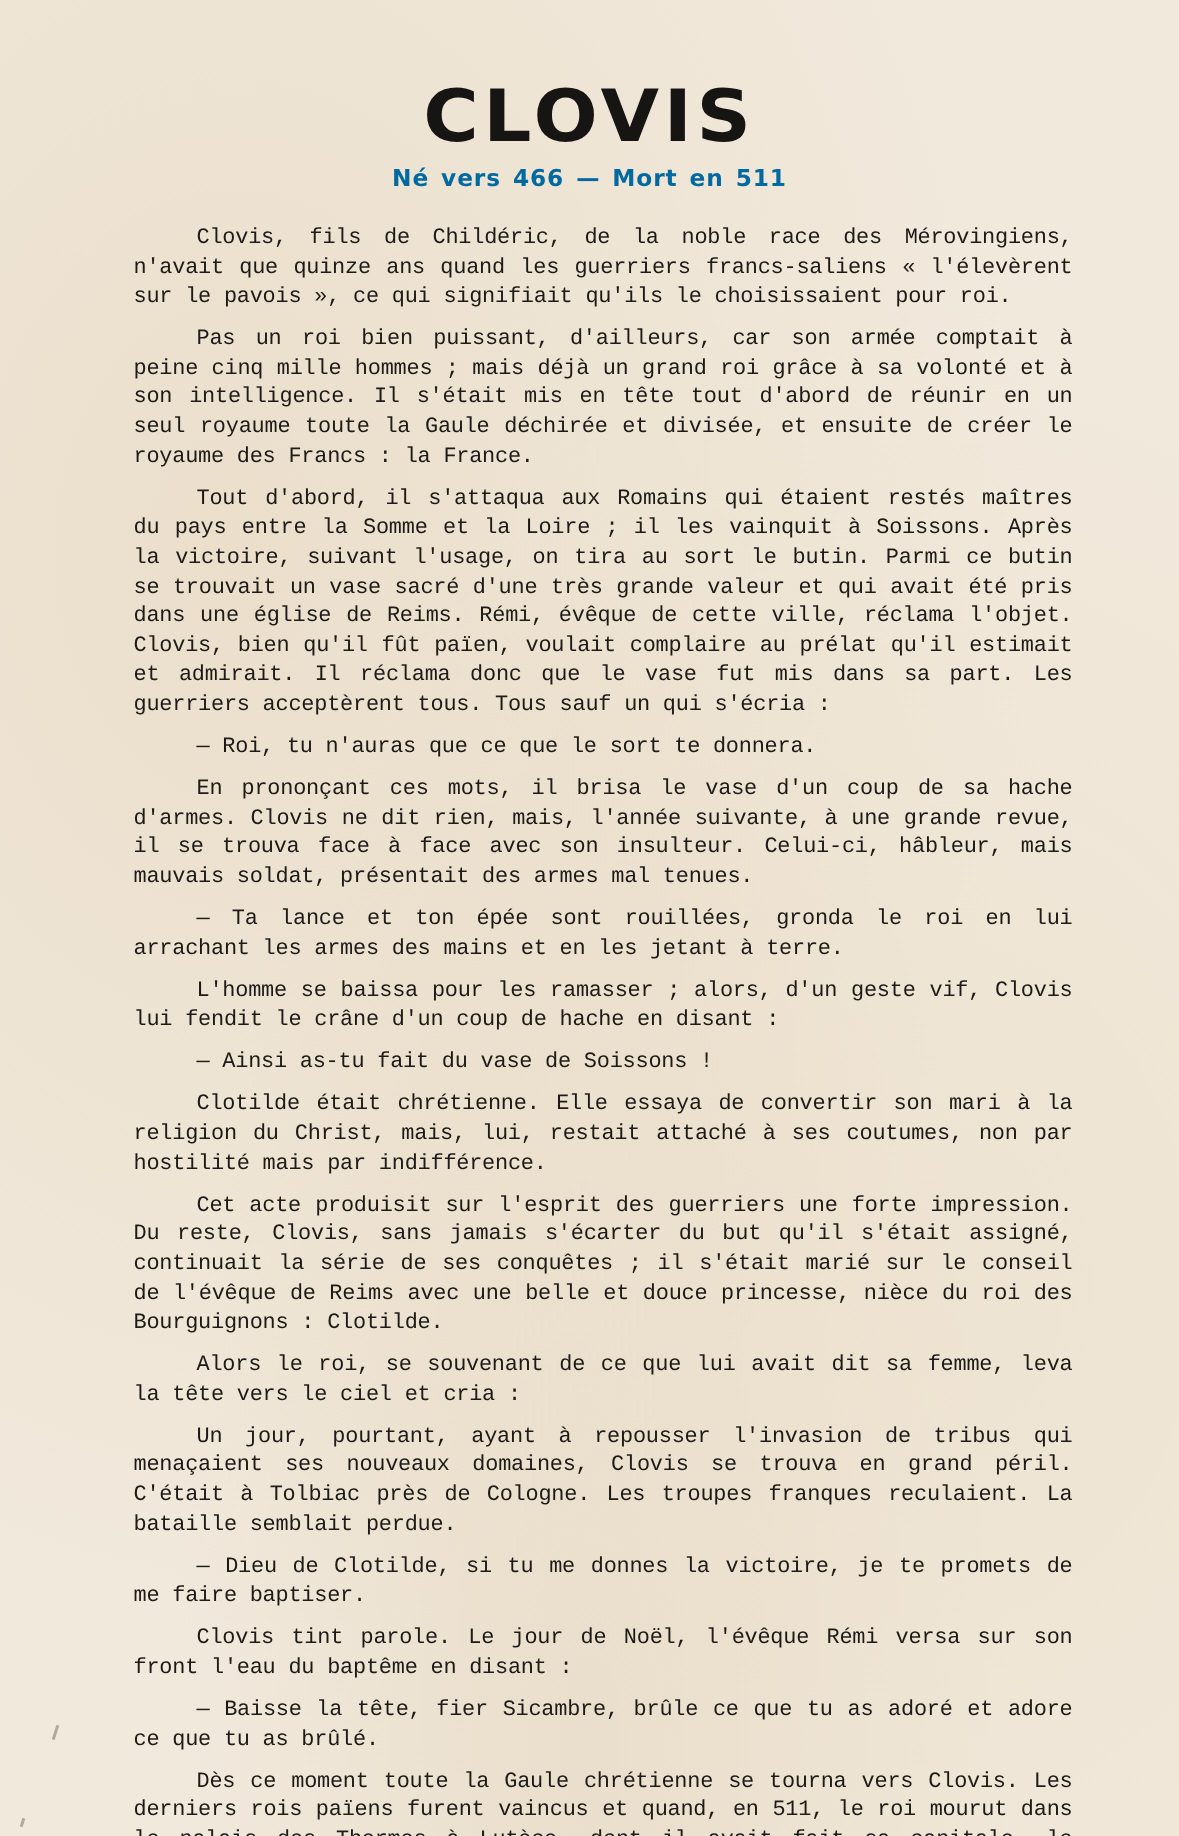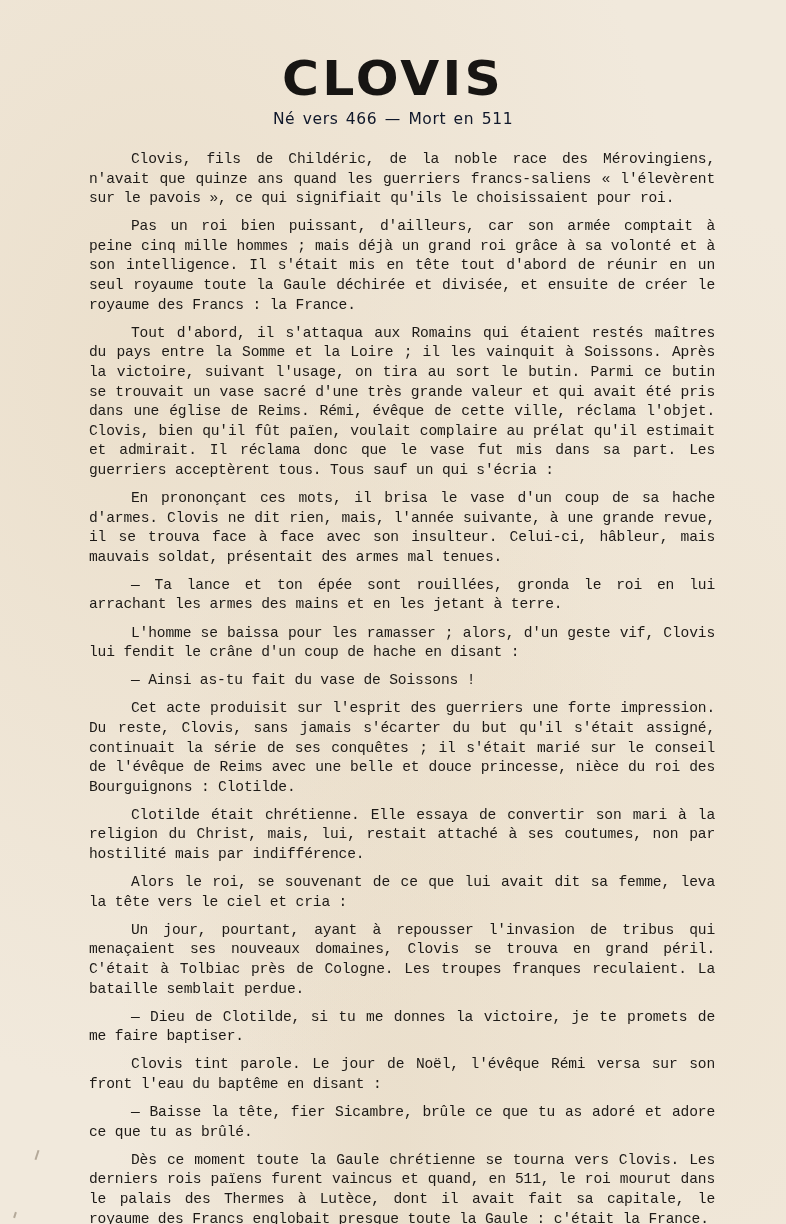--- a/index.html
+++ b/index.html
@@ -40,25 +40,25 @@
       color: #171513;
       transform: scaleX(1.05);
     }
     .subtitle {
       position: absolute;
       top: 108px;
       left: 0;
       width: 786px;
       text-align: center;
       font-family: "DejaVu Sans", sans-serif;
-      font-weight: normal;
+      font-weight: bold;
       font-size: 15.5px;
       letter-spacing: 0.6px;
       line-height: 22px;
-      color: #0f172a;
+      color: #0369a1;
       word-spacing: 2px;
     }
     .body-text {
       position: absolute;
       top: 150px;
       left: 89px;
       width: 626px;
       font-family: Liberation Mono, monospace;
       font-size: 14.6px;
       line-height: 19.6px;
@@ -87,26 +87,27 @@
 <body>
 
 <div class="page">
   <div class="title">CLOVIS</div>
   <div class="subtitle">Né vers 466 — Mort en 511</div>
 
   <div class="body-text">
     <p>Clovis, fils de Childéric, de la noble race des Mérovingiens, n'avait que quinze ans quand les guerriers francs-saliens « l'élevèrent sur le pavois », ce qui signifiait qu'ils le choisissaient pour roi.</p>
     <p>Pas un roi bien puissant, d'ailleurs, car son armée comptait à peine cinq mille hommes ; mais déjà un grand roi grâce à sa volonté et à son intelli­gence. Il s'était mis en tête tout d'abord de réunir en un seul royaume toute la Gaule déchirée et divisée, et ensuite de créer le royaume des Francs : la France.</p>
     <p>Tout d'abord, il s'attaqua aux Romains qui étaient restés maîtres du pays entre la Somme et la Loire ; il les vainquit à Soissons. Après la victoire, suivant l'usage, on tira au sort le butin. Parmi ce butin se trouvait un vase sacré d'une très grande valeur et qui avait été pris dans une église de Reims. Rémi, évêque de cette ville, réclama l'objet. Clovis, bien qu'il fût païen, voulait complaire au prélat qu'il estimait et admirait. Il réclama donc que le vase fut mis dans sa part. Les guerriers acceptèrent tous. Tous sauf un qui s'écria :</p>
+    <p class="dialogue">— Roi, tu n'auras que ce que le sort te donnera.</p>
     <p>En prononçant ces mots, il brisa le vase d'un coup de sa hache d'armes. Clovis ne dit rien, mais, l'année suivante, à une grande revue, il se trouva face à face avec son insulteur. Celui-ci, hâbleur, mais mauvais soldat, pré­sentait des armes mal tenues.</p>
     <p class="dialogue">— Ta lance et ton épée sont rouillées, gronda le roi en lui arrachant les armes des mains et en les jetant à terre.</p>
     <p>L'homme se baissa pour les ramasser ; alors, d'un geste vif, Clovis lui fendit le crâne d'un coup de hache en disant :</p>
     <p class="dialogue">— Ainsi as-tu fait du vase de Soissons !</p>
+    <p>Clotilde était chrétienne. Elle essaya de convertir son mari à la religion du Christ, mais, lui, restait attaché à ses coutumes, non par hostilité mais par indifférence.</p>
     <p>Cet acte produisit sur l'esprit des guerriers une forte impression. Du reste, Clovis, sans jamais s'écarter du but qu'il s'était assigné, continuait la série de ses conquêtes ; il s'était marié sur le conseil de l'évêque de Reims avec une belle et douce princesse, nièce du roi des Bourguignons : Clotilde.</p>
-    <p>Clotilde était chrétienne. Elle essaya de convertir son mari à la religion du Christ, mais, lui, restait attaché à ses coutumes, non par hostilité mais par indifférence.</p>
     <p>Alors le roi, se souvenant de ce que lui avait dit sa femme, leva la tête vers le ciel et cria :</p>
     <p>Un jour, pourtant, ayant à repousser l'invasion de tribus qui menaçaient ses nouveaux domaines, Clovis se trouva en grand péril. C'était à Tolbiac près de Cologne. Les troupes franques reculaient. La bataille semblait perdue.</p>
     <p class="dialogue">— Dieu de Clotilde, si tu me donnes la victoire, je te promets de me faire baptiser.</p>
     <p>Clovis tint parole. Le jour de Noël, l'évêque Rémi versa sur son front l'eau du baptême en disant :</p>
     <p class="dialogue">— Baisse la tête, fier Sicambre, brûle ce que tu as adoré et adore ce que tu as brûlé.</p>
     <p>Dès ce moment toute la Gaule chrétienne se tourna vers Clovis. Les derniers rois païens furent vaincus et quand, en 511, le roi mourut dans le palais des Thermes à Lutèce, dont il avait fait sa capitale, le royaume des Francs englobait presque toute la Gaule : c'était la France.</p>
   </div>
 
   <div class="speck" style="left:36px; top:1150px;"></div>
   <div class="speck" style="left:14px; top:1212px; height:6px;"></div>

